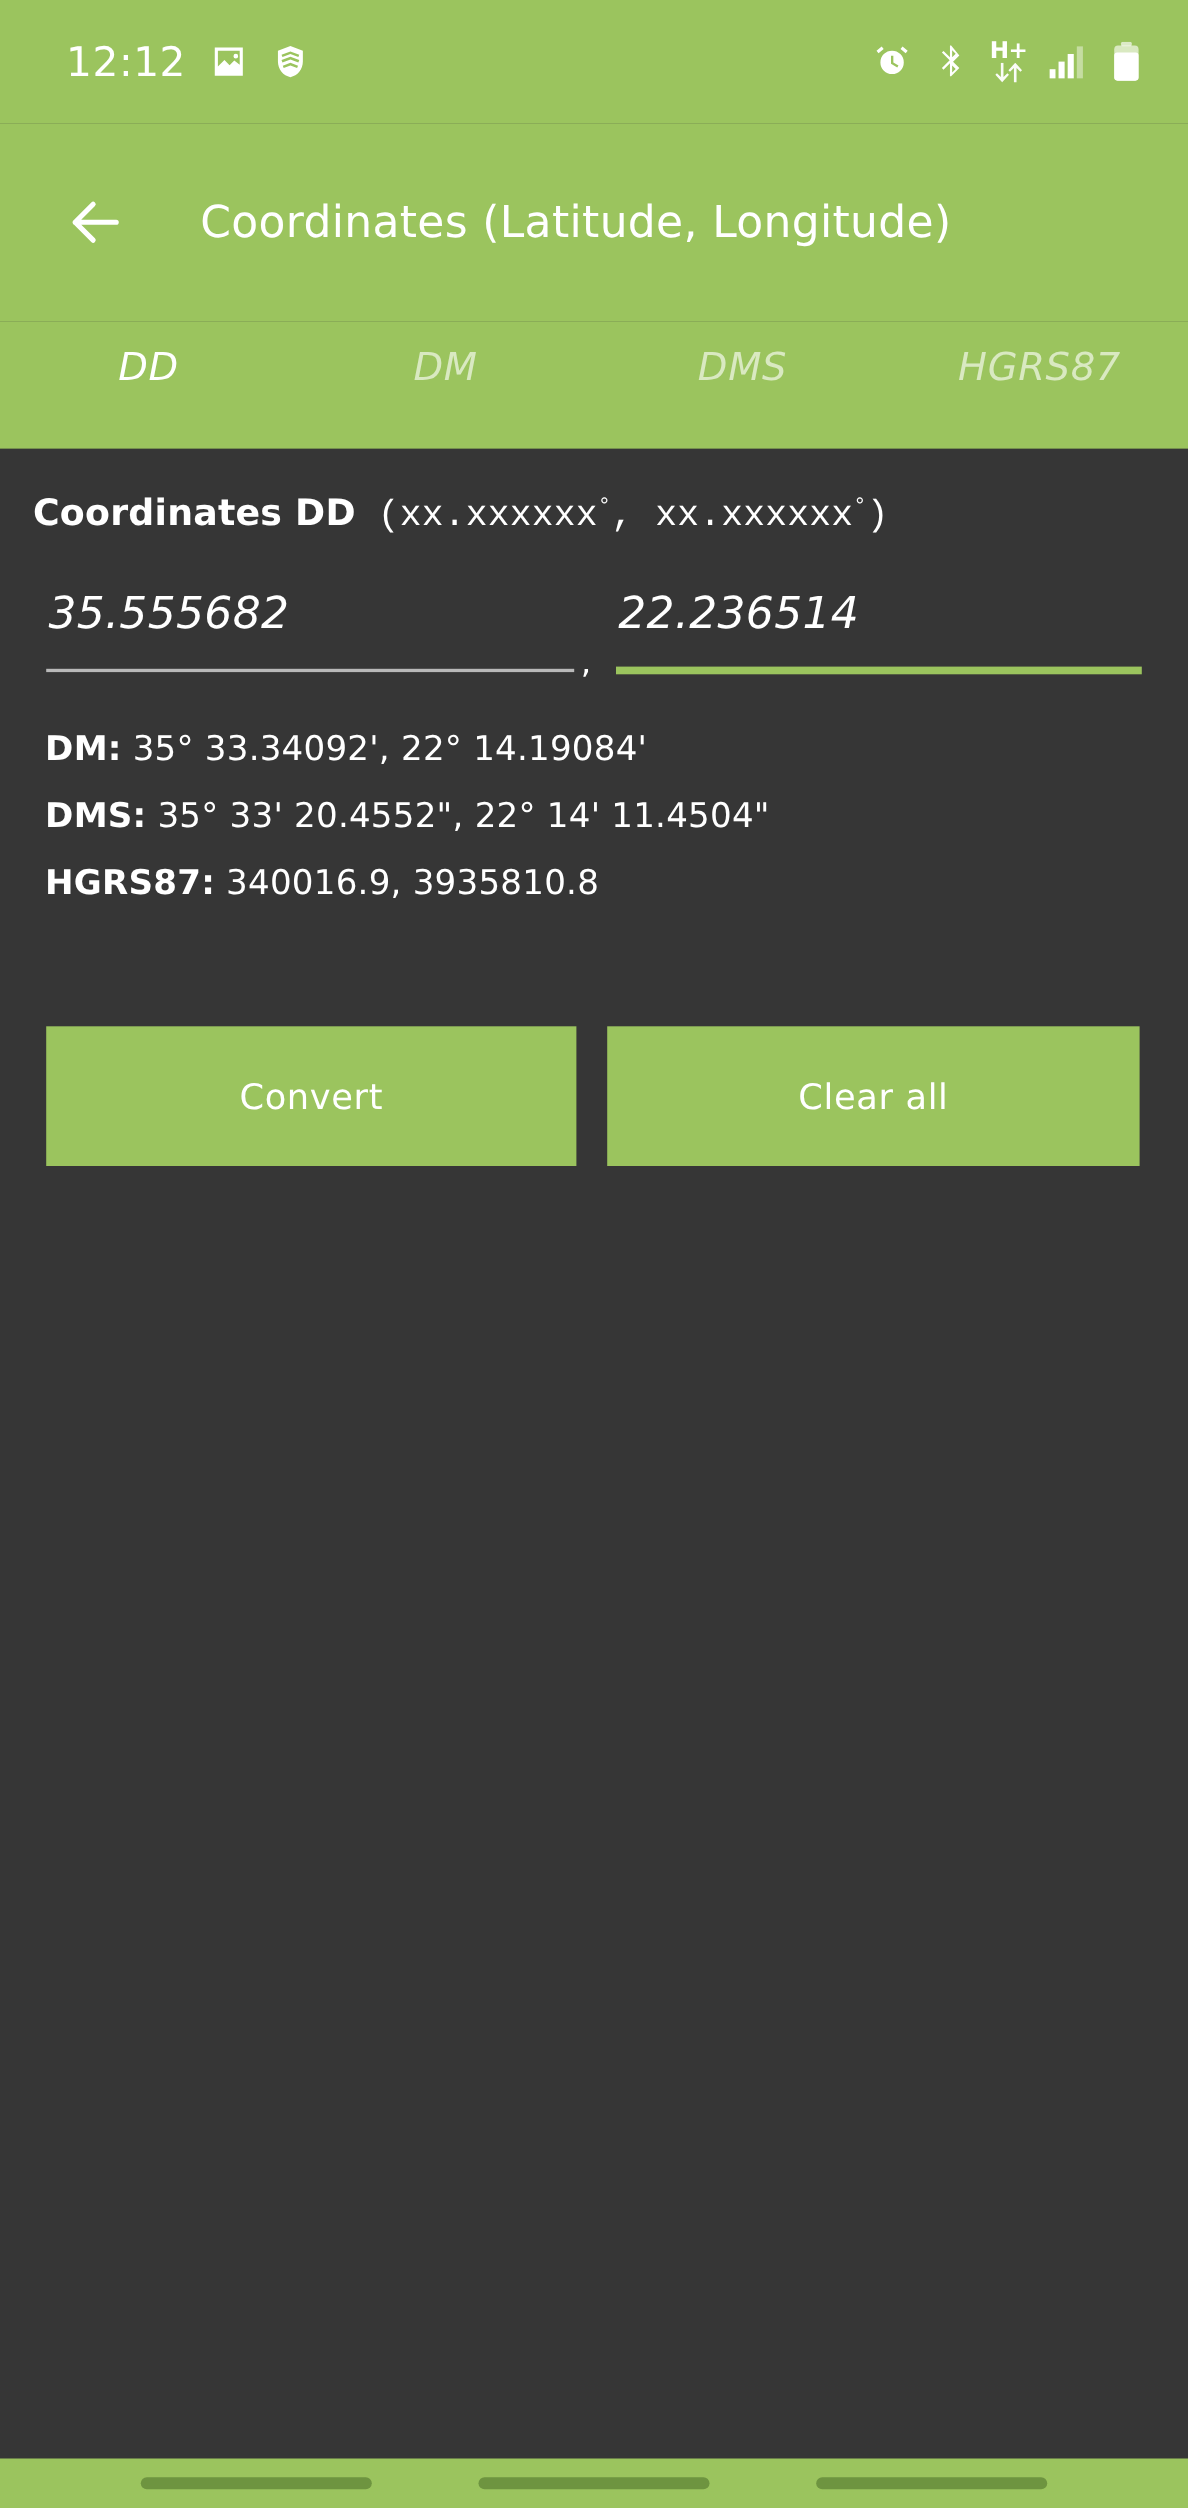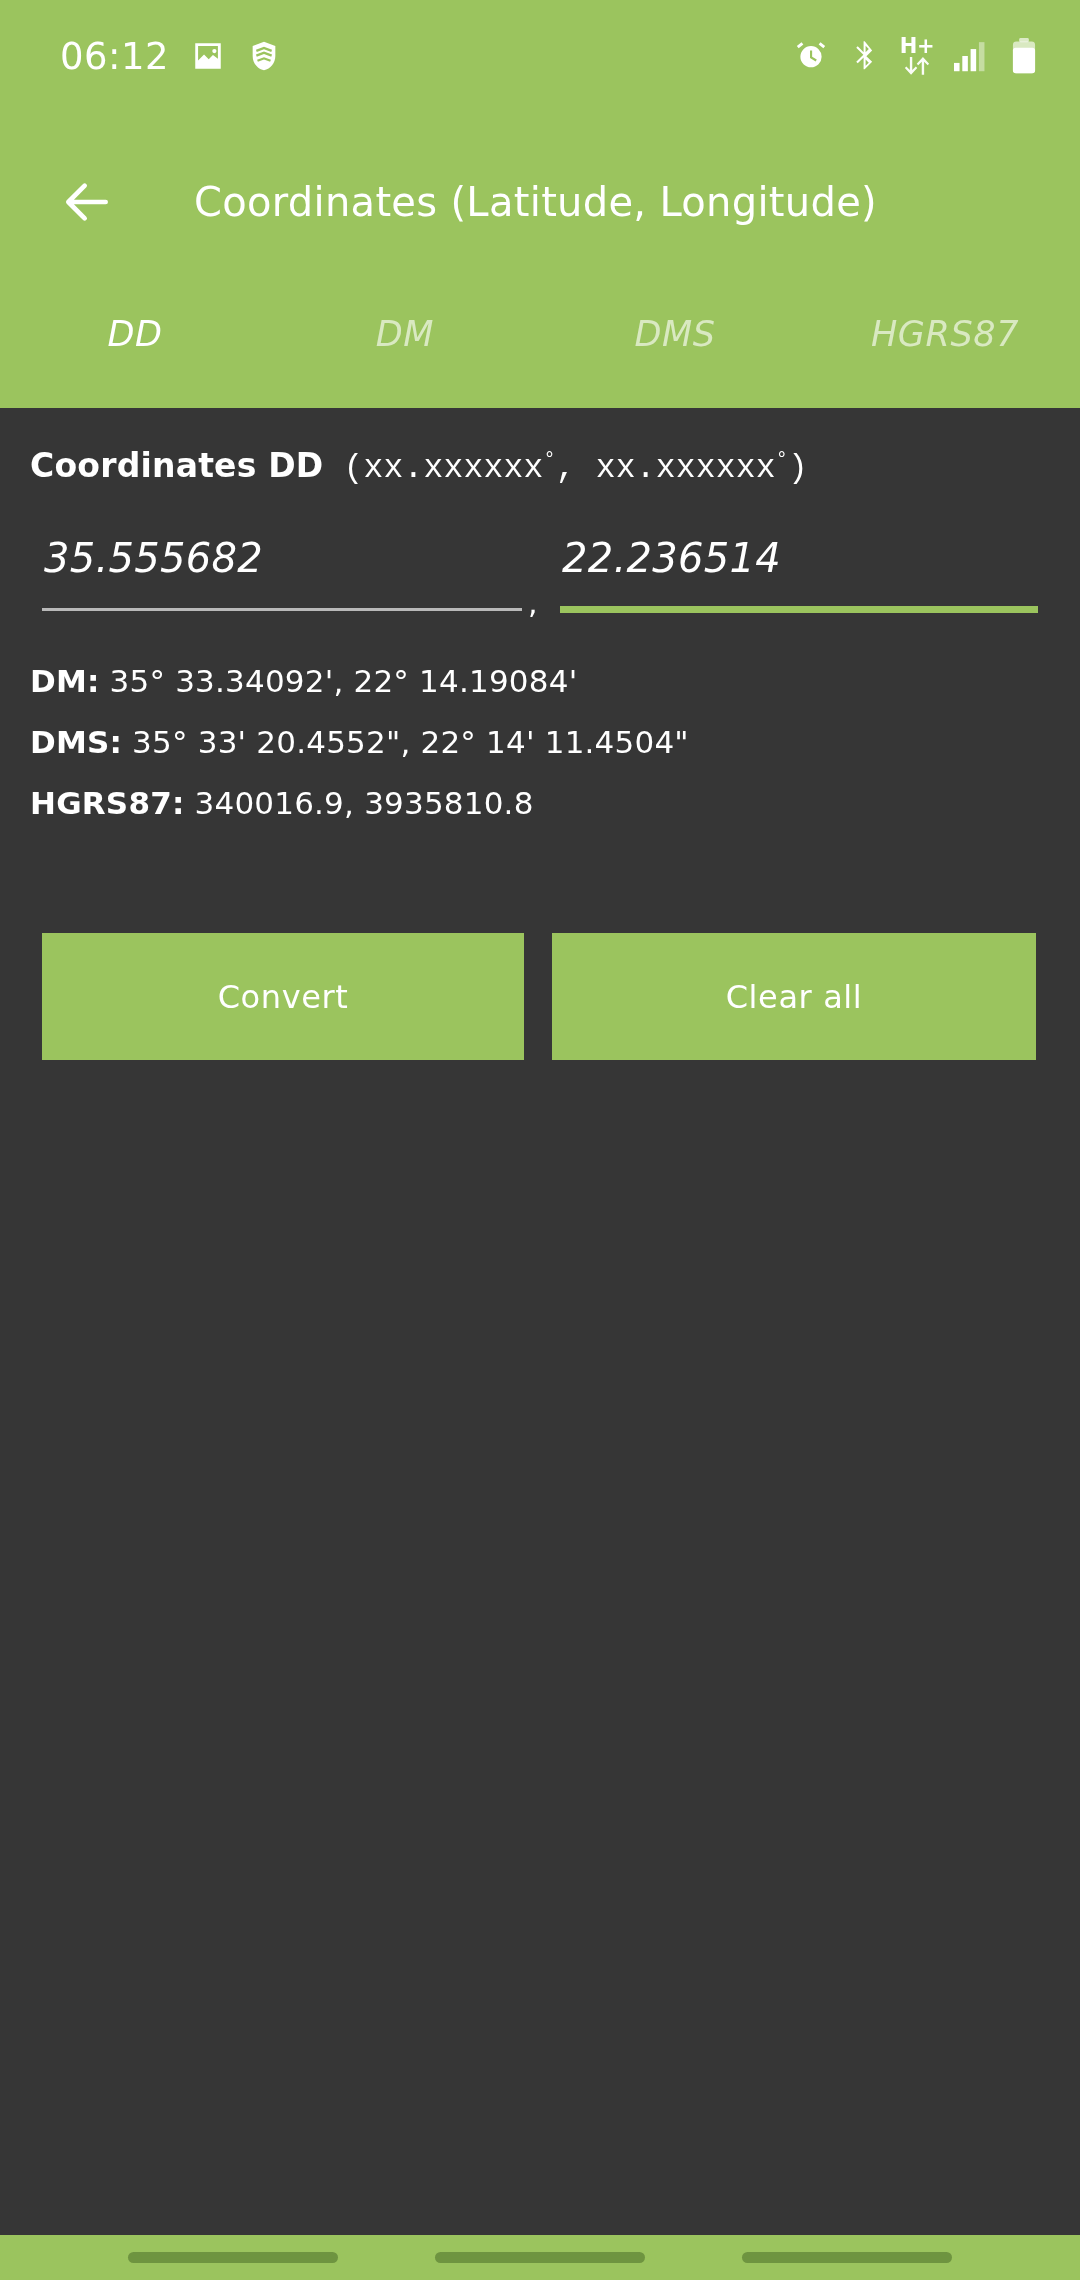--- a/index.html
+++ b/index.html
@@ -52,21 +52,20 @@
   
   .app-bar {
     position:absolute;
     top:112px; left:0;
     width:1080px;
     height:180px;
     background:#9BC45E;
     display:flex;
     align-items:center;
     padding-left:52px;
-    gap:12px;
   }
   .back-btn {
     width:70px; height:70px;
     display:flex; align-items:center; justify-content:center;
     cursor:pointer;
   }
   .app-title {
     color:#ffffff;
     font-size:40px;
     margin-left:60px;
@@ -180,20 +179,21 @@
     position:absolute;
     top:255px; left:30px;
     width:1010px;
   }
   .res-line {
     color:#ffffff;
     font-size:31px;
     letter-spacing:0.2px;
     margin-bottom:25px;
     white-space:nowrap;
+    margin-left:11px;
   }
   .res-line .lbl { font-weight:bold; }
   .res-line .val { font-weight:normal; margin-left:10px; }
 
   
   .btn-row {
     position:absolute;
     top:525px; left:0;
     width:1080px;
     height:130px;
@@ -237,21 +237,21 @@
     cursor:pointer;
   }
 </style>
 </head>
 <body>
 
 <div id="screen">
 
   <div class="status-bar">
     <div class="status-left">
-      <div class="status-time">06:12</div>
+      <div class="status-time">12:12</div>
 
       <svg class="sicon" width="34" height="34" viewBox="0 0 24 24">
         <path fill="#ffffff" d="M3 3h18v18H3V3zm2 2v10.2l4.2-4.2 3.3 3.3 3-3L19 14V5H5zm11.5 2a1.5 1.5 0 1 1 0 3 1.5 1.5 0 0 1 0-3z"></path>
       </svg>
 
       <svg class="sicon" width="34" height="34" viewBox="0 0 24 24">
         <path fill="#ffffff" d="M12 2 4 5v7c0 5 3.4 9.2 8 10 4.6-.8 8-5 8-10V5l-8-3zm-5.7 5.6 5.7-2.1 5.7 2.1-.6 1.5-5.1-1.9-5.1 1.9-.6-1.5zm0 3.4 5.7-2.1 5.7 2.1-.6 1.5-5.1-1.9-5.1 1.9-.6-1.5zm.8 3.6 4.9-1.8 4.9 1.8-.6 1.5-4.3-1.6-4.3 1.6-.6-1.5z"></path>
       </svg>
     </div>
 

